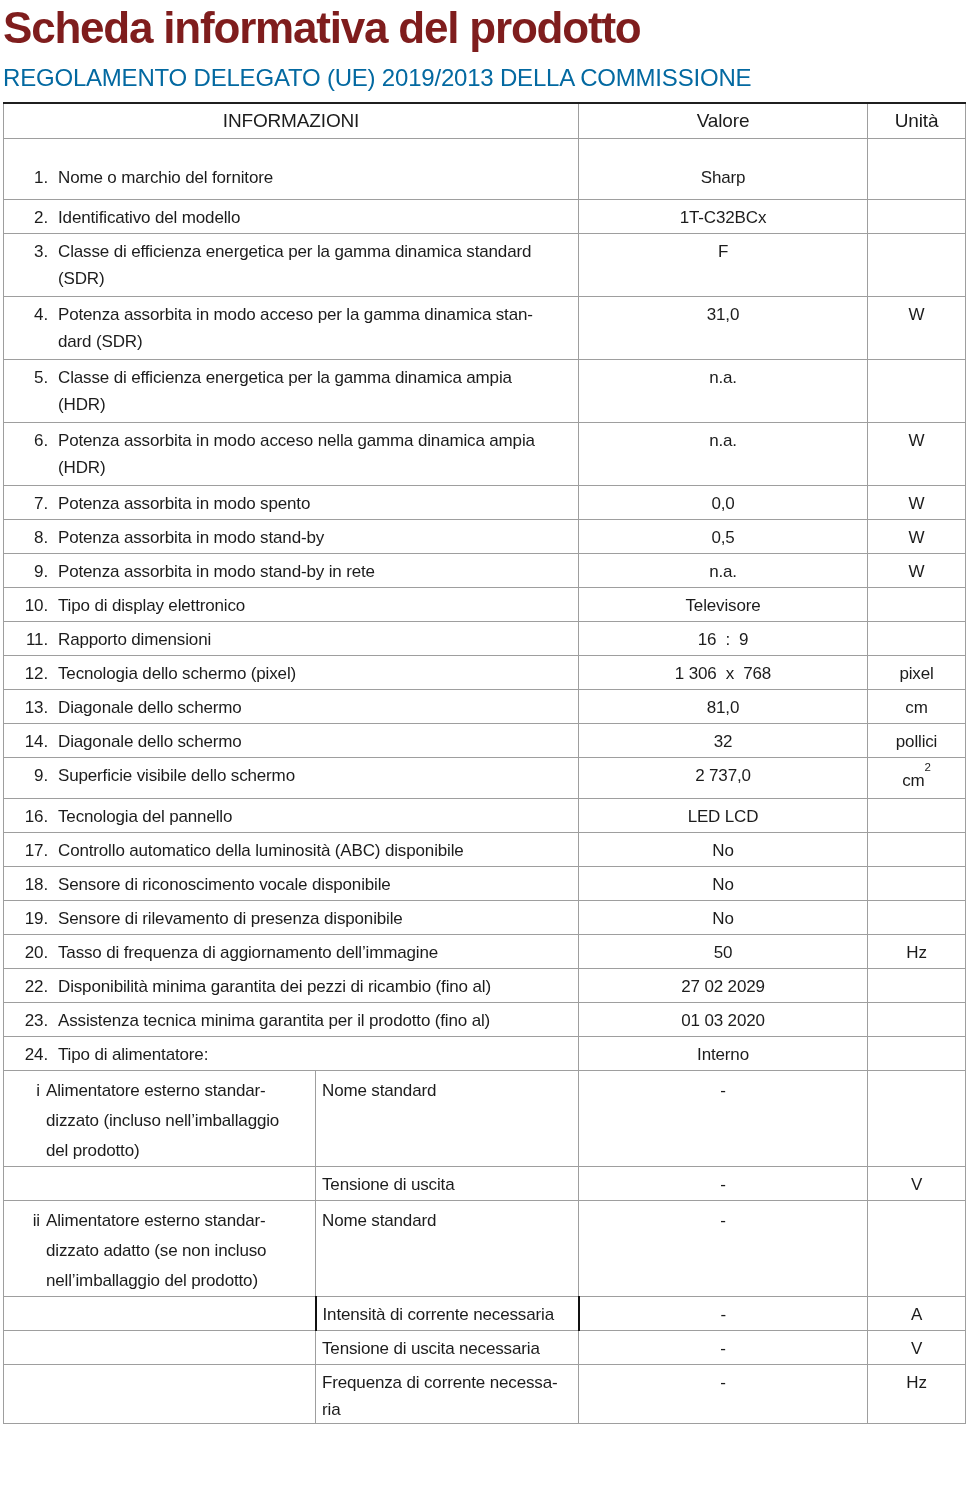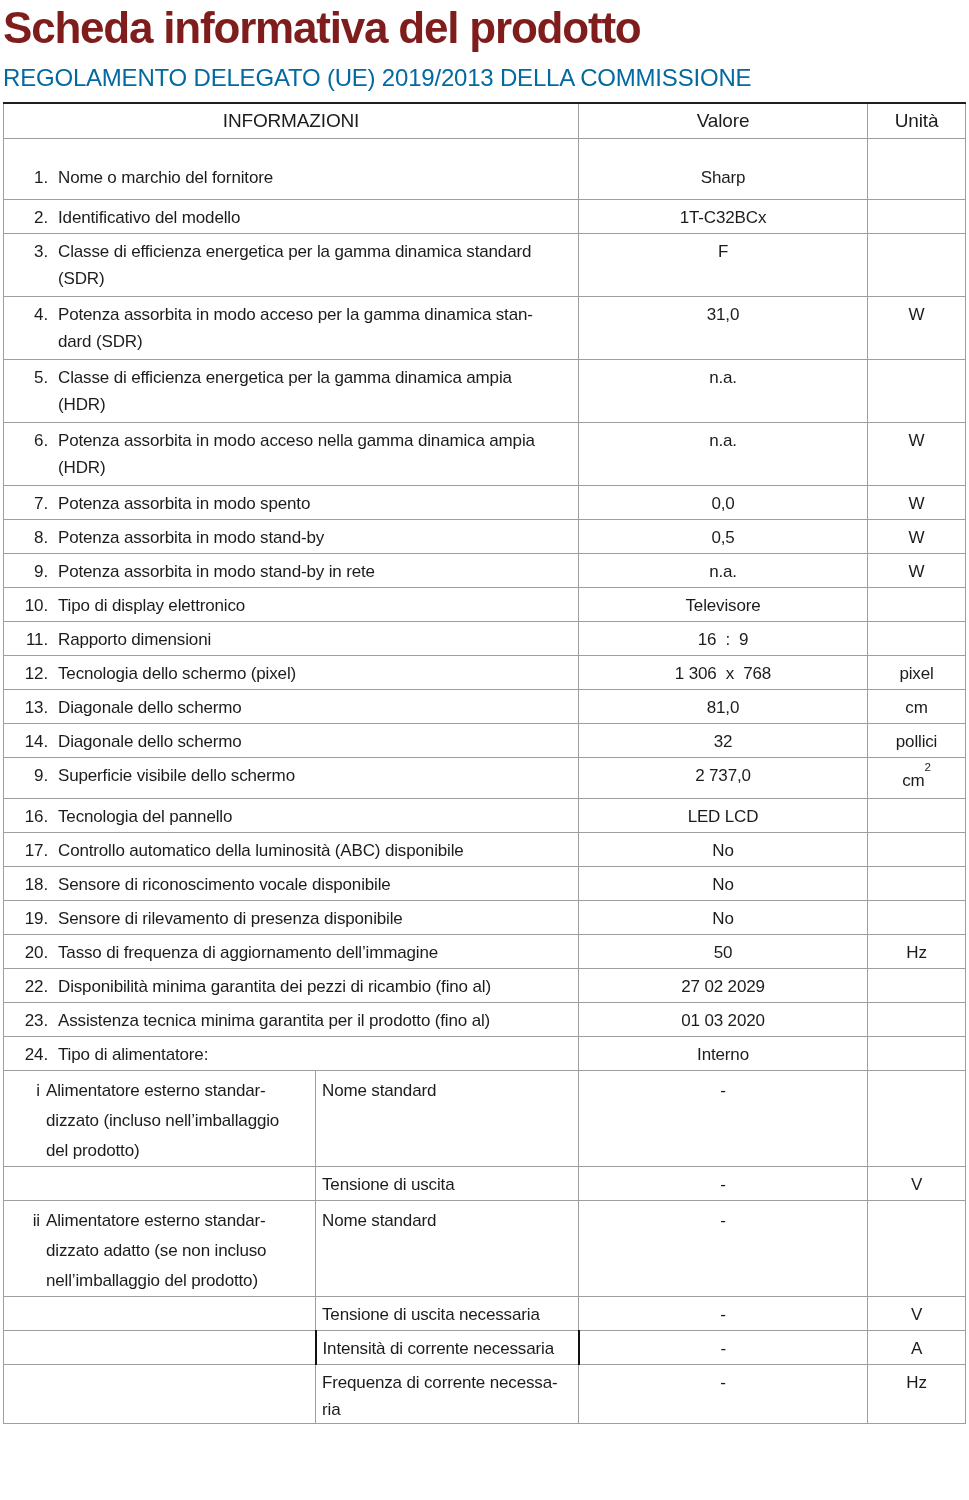--- a/index.html
+++ b/index.html
@@ -385,35 +385,35 @@
       <td class="unit"></td>
     </tr>
 
     <tr class="r-single">
       <td class="lbl-a">
             <div class="lblflex">
               <span class="num num-sub"></span>
               <span class="txt"></span>
             </div>
           </td>
-      <td class="lbl-b"><span class="txt">Tensione di uscita necessaria</span></td>
-      <td class="val">-</td>
-      <td class="unit">V</td>
+      <td class="lbl-b emph"><span class="txt">Intensità di corrente necessaria</span></td>
+      <td class="val">-</td>
+      <td class="unit">A</td>
     </tr>
 
     <tr class="r-single">
       <td class="lbl-a">
             <div class="lblflex">
               <span class="num num-sub"></span>
               <span class="txt"></span>
             </div>
           </td>
-      <td class="lbl-b emph"><span class="txt">Intensità di corrente necessaria</span></td>
-      <td class="val">-</td>
-      <td class="unit">A</td>
+      <td class="lbl-b"><span class="txt">Tensione di uscita necessaria</span></td>
+      <td class="val">-</td>
+      <td class="unit">V</td>
     </tr>
 
     <tr class="r-freq">
       <td class="lbl-a">
             <div class="lblflex">
               <span class="num num-sub"></span>
               <span class="txt"></span>
             </div>
           </td>
       <td class="lbl-b"><span class="txt">Frequenza di corrente necessa-

